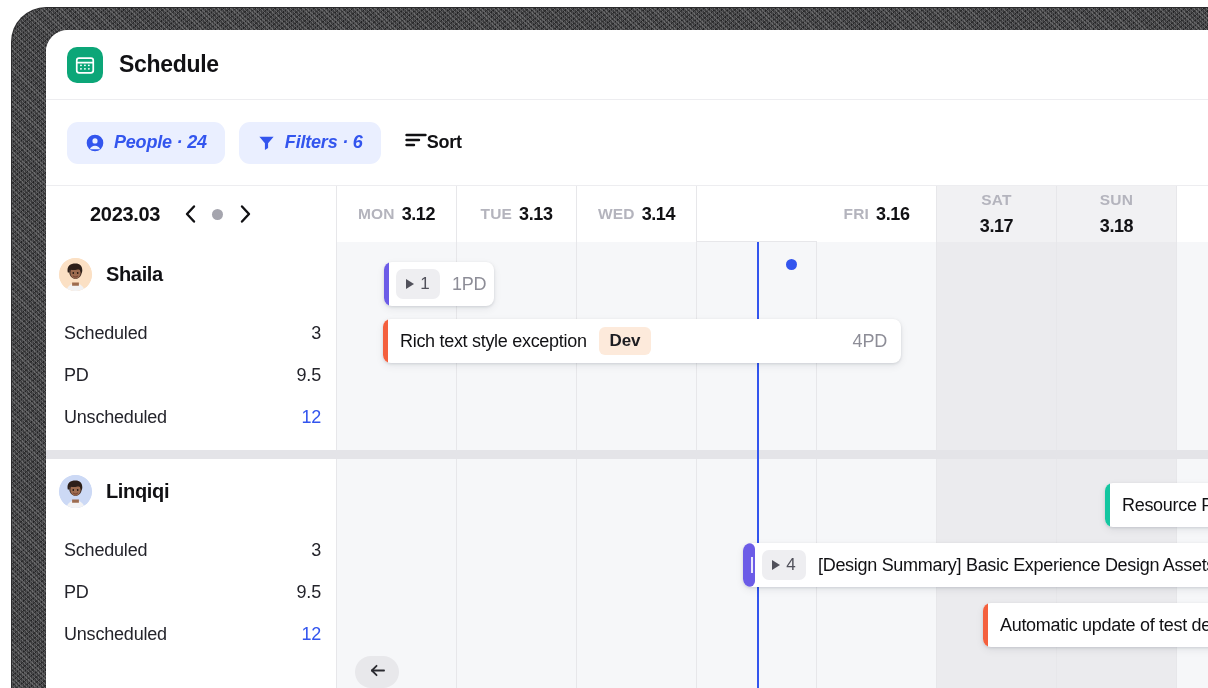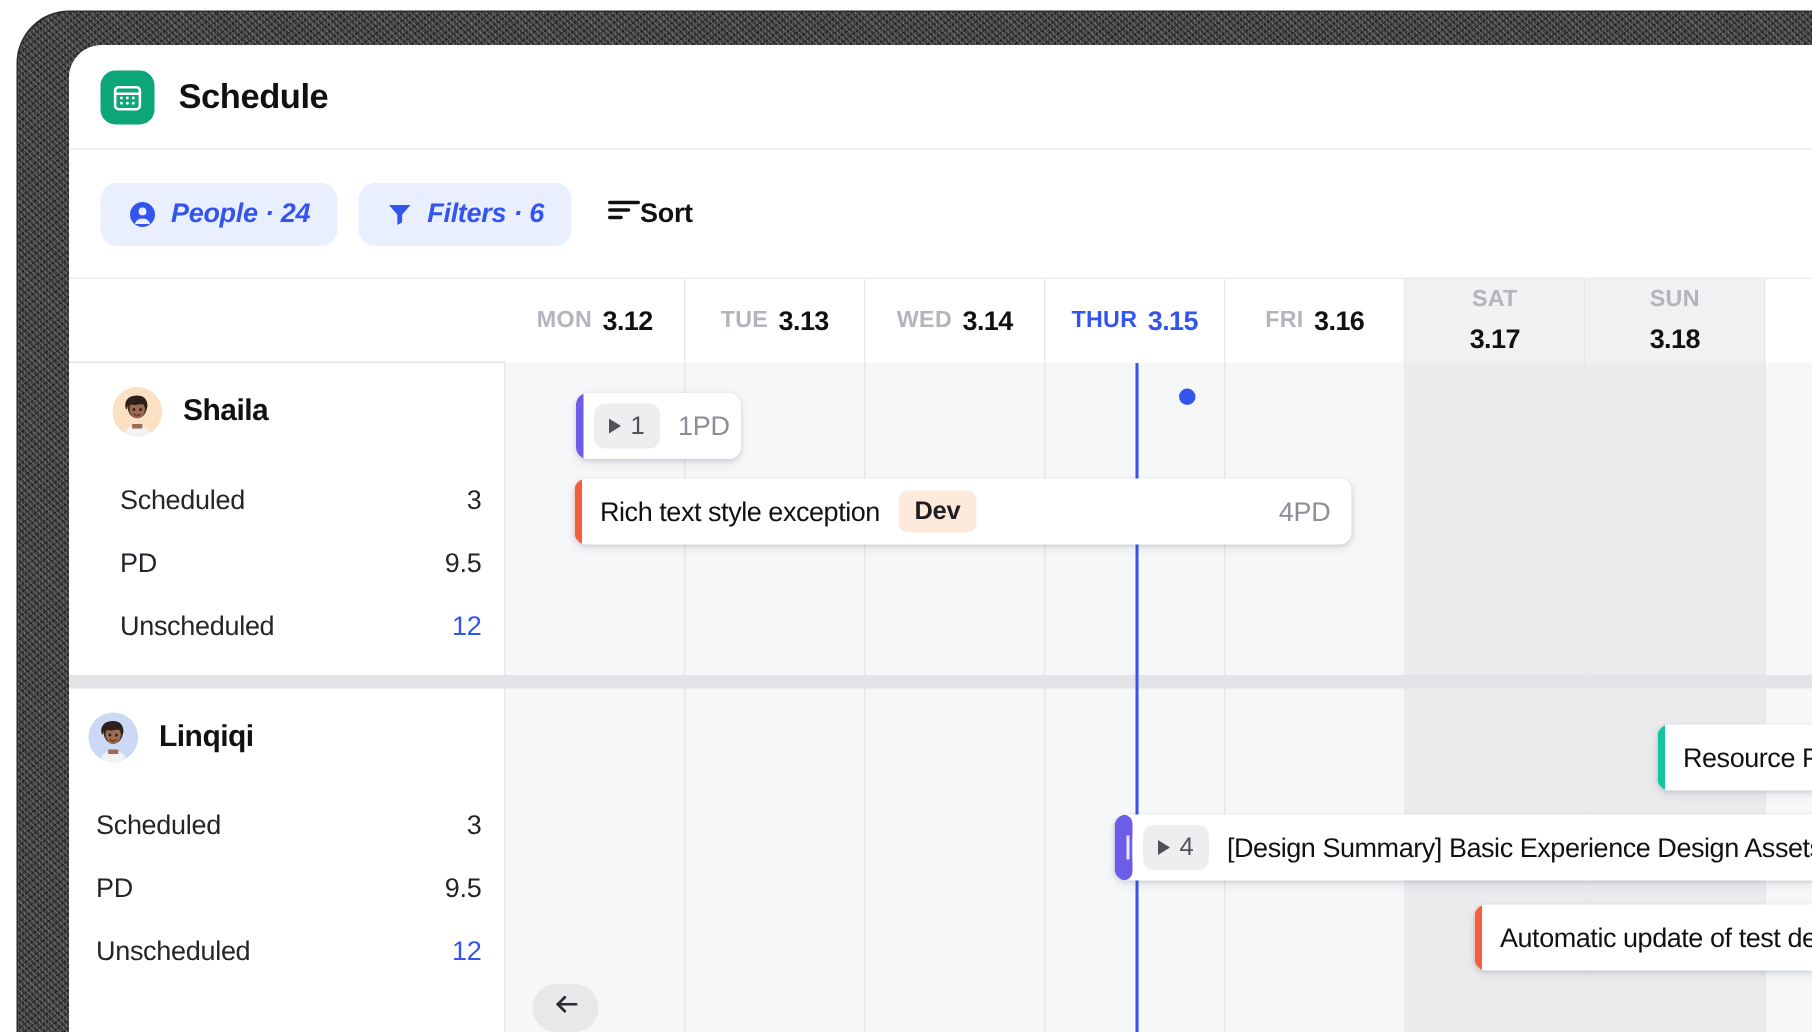--- a/index.html
+++ b/index.html
@@ -330,36 +330,48 @@
             <line x1="1.5" y1="3" x2="20.5" y2="3"></line>
             <line x1="1.5" y1="8" x2="14" y2="8"></line>
             <line x1="1.5" y1="13" x2="9" y2="13"></line>
           </svg>
         </span>
         <span>Sort</span>
       </div>
     </div>
 
     <div id="grid-head">
+      <div id="month-nav">
+        <div id="month-label">2023.03</div>
+        <div class="nav-ctrl">
+          <div class="nav-arrow">
+            <svg width="13" height="20" viewBox="0 0 13 20" fill="none" stroke="#111114" stroke-width="2.4" stroke-linecap="round" stroke-linejoin="round">
+              <polyline points="10,2.5 3,10 10,17.5"></polyline>
+            </svg>
+          </div>
+          <div class="nav-dot"></div>
+          <div class="nav-arrow">
+            <svg width="13" height="20" viewBox="0 0 13 20" fill="none" stroke="#111114" stroke-width="2.4" stroke-linecap="round" stroke-linejoin="round">
+              <polyline points="3,2.5 10,10 3,17.5"></polyline>
+            </svg>
+          </div>
+        </div>
+      </div>
 
     <div class="day-col-head" style="left: 291px; width: 120px;">
           <span class="dow">MON</span>
           <span class="dnum">3.12</span>
         </div>
         <div class="day-col-head" style="left: 411px; width: 120px;">
           <span class="dow">TUE</span>
           <span class="dnum">3.13</span>
         </div>
         <div class="day-col-head" style="left: 531px; width: 120px;">
           <span class="dow">WED</span>
           <span class="dnum">3.14</span>
-        </div>
-        <div class="day-col-head today" style="left: 651px; width: 120px;">
-          <span class="dow">THUR</span>
-          <span class="dnum">3.15</span>
         </div>
         <div class="day-col-head" style="left: 771px; width: 120px;">
           <span class="dow">FRI</span>
           <span class="dnum">3.16</span>
         </div>
         <div class="day-col-head weekend" style="left: 891px; width: 120px;">
           <span class="dow">SAT</span>
           <span class="dnum">3.17</span>
         </div>
         <div class="day-col-head weekend" style="left: 1011px; width: 120px;">
@@ -375,21 +387,21 @@
         <div class="day-col" style="left: 1131px; width: 120px;"></div>
         <div class="day-col weekend" style="left: 1011px; width: 120px;"></div>
         <div class="day-col weekend" style="left: 891px; width: 120px;"></div>
         <div class="day-col" style="left: 771px; width: 120px;"></div>
         <div class="day-col" style="left: 651px; width: 120px;"></div>
         <div class="day-col" style="left: 531px; width: 120px;"></div>
         <div class="day-col" style="left: 411px; width: 120px;"></div>
         <div class="day-col" style="left: 291px; width: 120px;"></div>
 
       <div id="sidebar">
-          <div class="person-block" style="top: 16px; padding-left: 16px;">
+          <div class="person-block" style="top: 16px;">
             <div class="person-head">
               <div class="avatar" style="background: rgb(251, 224, 196);"><svg width="33" height="33" viewBox="0 0 33 33">
                   <circle cx="16.5" cy="16.5" r="16.5" fill="#fbe0c4"></circle>
                   <path d="M16.5 6c4 0 6.4 3 6.4 7.2 0 4.4-2.9 7.6-6.4 7.6s-6.4-3.2-6.4-7.6C10.1 9 12.5 6 16.5 6z" fill="#3b2a23"></path>
                   <ellipse cx="16.5" cy="14.8" rx="5.1" ry="6" fill="#9d6b4f"></ellipse>
                   <path d="M16.5 5.6c4.3 0 6.8 2.7 6.8 6.6 0 1.6-.4 2.6-.9 2.6-.6 0-.5-1.9-1.6-2.9-1.3-1.2-3.2.1-5.7.1-2.1 0-3.6-.8-4.5.2-.9 1-.6 2.6-1.2 2.6-.5 0-.9-1-.9-2.6 0-3.9 2.6-6.6 8-6.6z" fill="#2d1f19"></path>
                   <ellipse cx="14.3" cy="15" rx=".85" ry="1.05" fill="#241812"></ellipse>
                   <ellipse cx="18.7" cy="15" rx=".85" ry="1.05" fill="#241812"></ellipse>
                   <path d="M14.4 18.2c1.3 1.1 2.9 1.1 4.2 0" stroke="#6d3b2c" stroke-width="1" fill="none" stroke-linecap="round"></path>
                   <path d="M7.2 33c1.1-5 4.8-7.6 9.3-7.6S24.7 28 25.8 33z" fill="#f2f2f4"></path>

